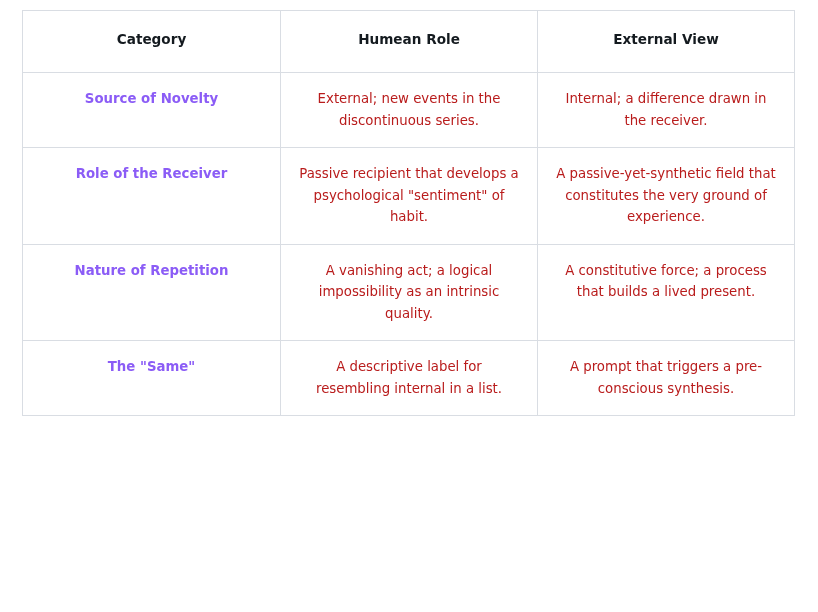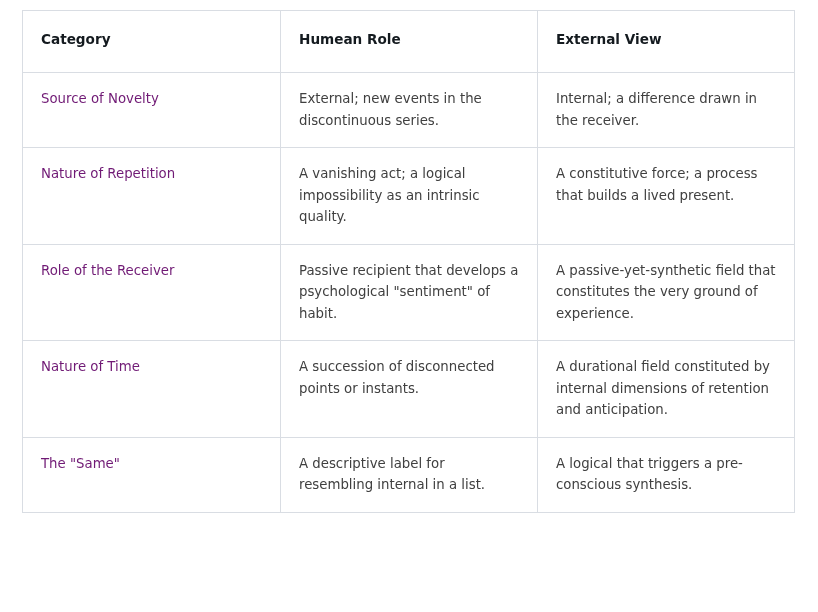--- a/index.html
+++ b/index.html
@@ -34,35 +34,35 @@
   table.comparison-table col.col-humean  { width: 257px; }
   table.comparison-table col.col-deleuze { width: 257px; }
 
   table.comparison-table th,
   table.comparison-table td {
     border: 1px solid #d9dde3;
     vertical-align: top;
     padding: 15px 18px 16px 18px;
     font-size: 13.3px;
     line-height: 1.62;
-    text-align: left;
+    text-align: center;
   }
   table.comparison-table th {
     font-weight: bold;
     color: #141a1f;
     font-size: 13.6px;
     padding-top: 17px;
     padding-bottom: 18px;
   }
   table.comparison-table td.cell-category {
-    font-weight: normal;
-    color: #701a75;
+    font-weight: bold;
+    color: #8b5cf6;
   }
   table.comparison-table td.cell-body {
-    color: #404040;
+    color: #b91c1c;
     font-weight: normal;
   }
   tr.row-header th { height: 26px; }
 </style>
 </head>
 <body>
 
 <div class="page">
   <table class="comparison-table">
     <colgroup>
@@ -77,34 +77,29 @@
         <th>External View</th>
       </tr>
     </thead>
     <tbody>
       <tr>
         <td class="cell-category">Source of Novelty</td>
         <td class="cell-body">External; new events in the discontinuous series.</td>
         <td class="cell-body">Internal; a difference drawn in the receiver.</td>
       </tr>
       <tr>
+        <td class="cell-category">Role of the Receiver</td>
+        <td class="cell-body">Passive recipient that develops a psychological "sentiment" of habit.</td>
+        <td class="cell-body">A passive-yet-synthetic field that constitutes the very ground of experience.</td>
+      </tr>
+      <tr>
         <td class="cell-category">Nature of Repetition</td>
         <td class="cell-body">A vanishing act; a logical impossibility as an intrinsic quality.</td>
         <td class="cell-body">A constitutive force; a process that builds a lived present.</td>
       </tr>
       <tr>
-        <td class="cell-category">Role of the Receiver</td>
-        <td class="cell-body">Passive recipient that develops a psychological "sentiment" of habit.</td>
-        <td class="cell-body">A passive-yet-synthetic field that constitutes the very ground of experience.</td>
-      </tr>
-      <tr>
-        <td class="cell-category">Nature of Time</td>
-        <td class="cell-body">A succession of disconnected points or instants.</td>
-        <td class="cell-body">A durational field constituted by internal dimensions of retention and anticipation.</td>
-      </tr>
-      <tr>
         <td class="cell-category">The "Same"</td>
         <td class="cell-body">A descriptive label for resembling internal in a list.</td>
-        <td class="cell-body">A logical that triggers a pre-conscious synthesis.</td>
+        <td class="cell-body">A prompt that triggers a pre-conscious synthesis.</td>
       </tr>
     </tbody>
   </table>
 </div>
 
 </body></html>

